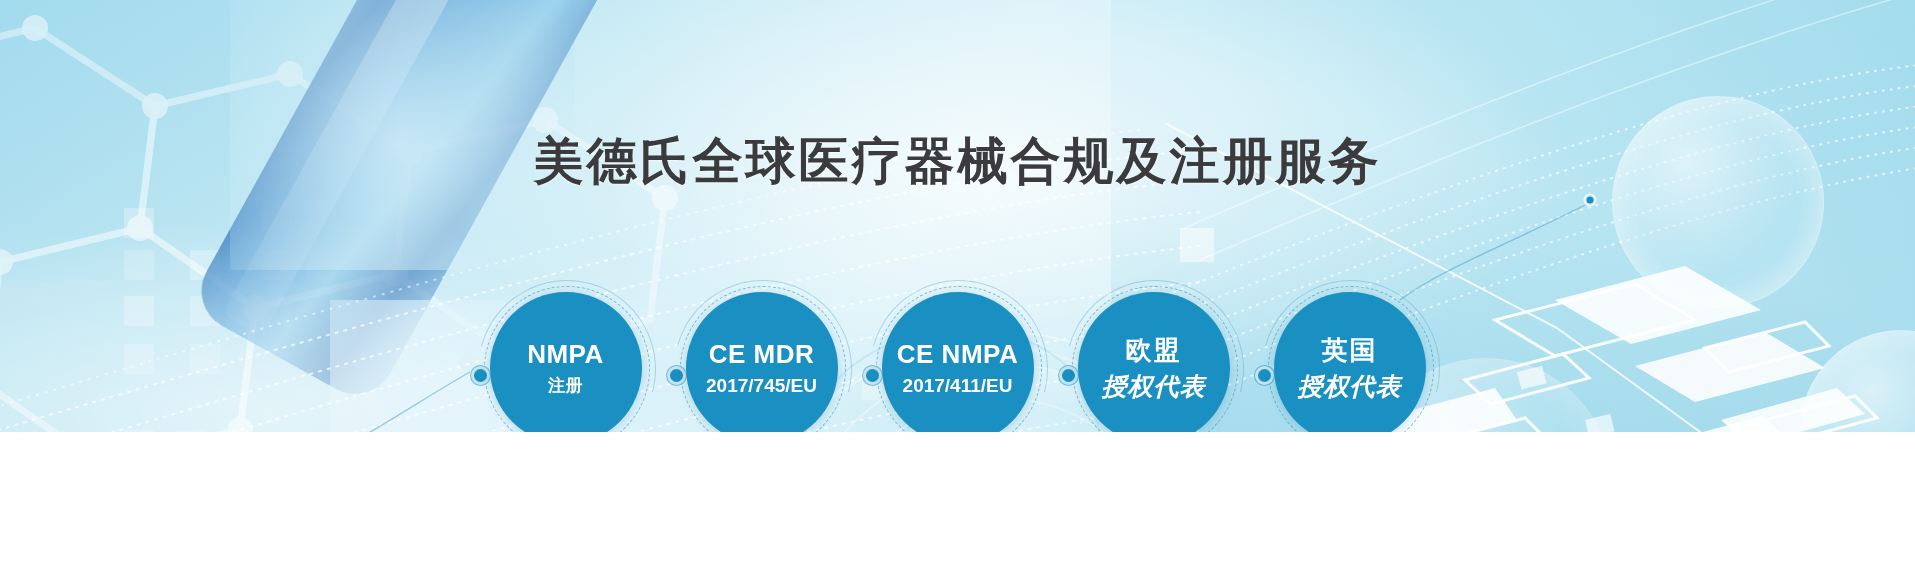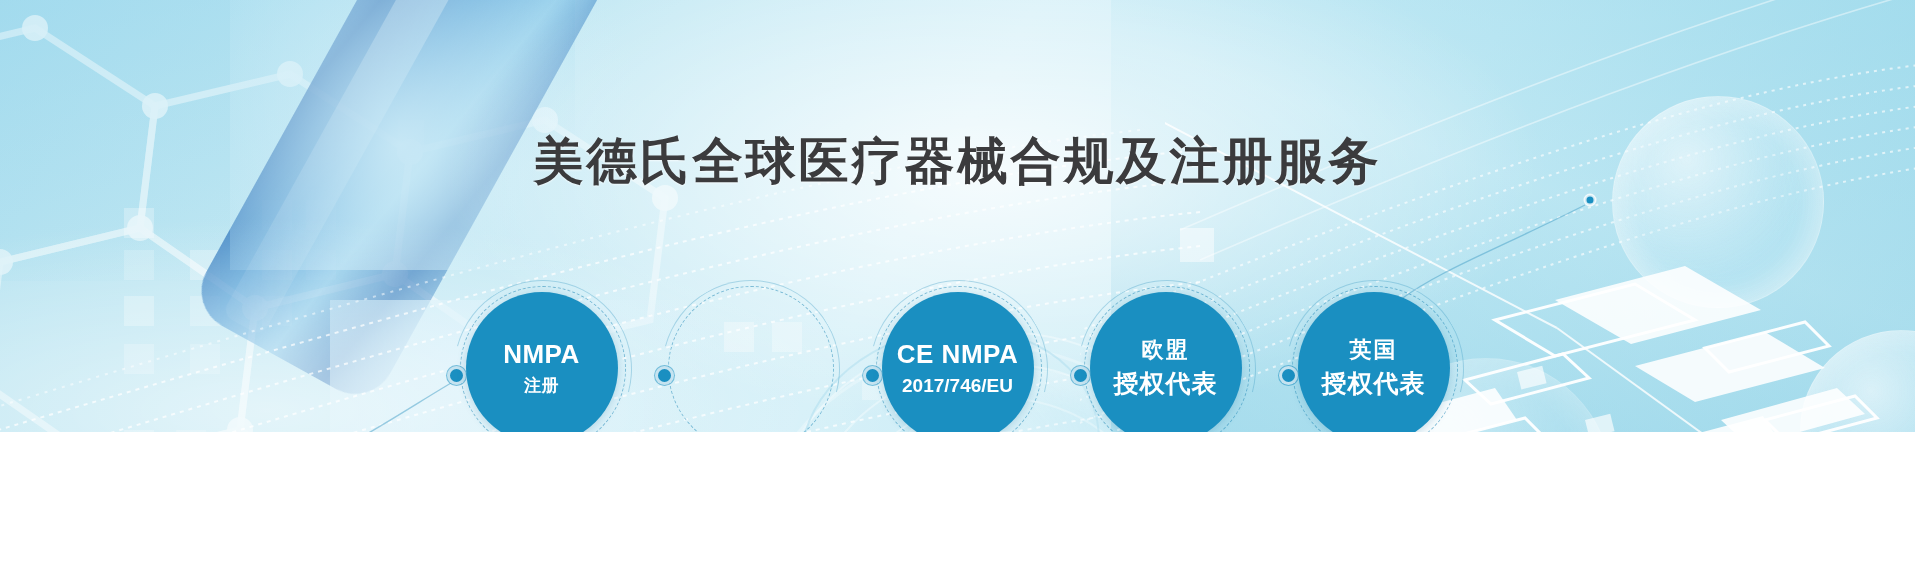--- a/index.html
+++ b/index.html
@@ -102,21 +102,21 @@
     letter-spacing:3px;
     color:#3b3b3d;
     text-shadow:0 1px 2px rgba(255,255,255,.65);
     white-space:nowrap;
   }
 
   
   .circles{
     position:absolute;left:0;right:0;top:283px;
     display:flex;justify-content:center;align-items:center;
-    gap:38px;
+    gap:26px;
   }
   .circle-wrap{position:relative;width:170px;height:170px;display:flex;align-items:center;justify-content:center;}
 
   .ring-dashed{
     position:absolute;left:3px;top:3px;width:164px;height:164px;
     border-radius:50%;
     border:1px dashed rgba(40,140,185,.55);
   }
   .ring-arc{
     position:absolute;left:-3px;top:-3px;width:176px;height:176px;
@@ -135,22 +135,22 @@
   .disc{
     position:relative;
     width:152px;height:152px;border-radius:50%;
     background:#1a8fc1;
     display:flex;flex-direction:column;align-items:center;justify-content:center;
     color:#fff;text-align:center;line-height:1.22;
     box-shadow:0 2px 10px rgba(20,110,155,.22);
   }
   .disc .l1{font-size:26px;font-weight:700;letter-spacing:.5px;}
   .disc .l2{font-size:17px;font-weight:700;letter-spacing:.5px;margin-top:5px;}
-  .disc.cn .l1{font-size:22px;letter-spacing:2px;}
-  .disc.cn .l2{font-size:25px;letter-spacing:1px;margin-top:4px;}
+  .disc.cn .l1{font-size:26px;letter-spacing:2px;}
+  .disc.cn .l2{font-size:25px;letter-spacing:1px;margin-top:4px;font-style:italic;}
   .disc.code .l2{font-size:19px;font-weight:700;letter-spacing:0;margin-top:3px;}
 </style>
 </head>
 <body>
 
 <div class="banner">
 
   <div class="bg-layer">
 
     <div class="tint-topleft"></div>
@@ -330,29 +330,33 @@
       <div class="disc">
         <span class="l1">NMPA</span>
         <span class="l2">注册</span>
       </div>
     </div>
 
     <div class="circle-wrap">
       <div class="ring-dashed"></div>
       <div class="ring-arc"></div>
       <div class="ring-dot"></div>
+      <div class="disc code">
+        <span class="l1">CE MDR</span>
+        <span class="l2">2017/745/EU</span>
+      </div>
     </div>
 
     <div class="circle-wrap">
       <div class="ring-dashed"></div>
       <div class="ring-arc"></div>
       <div class="ring-dot"></div>
       <div class="disc code">
         <span class="l1">CE NMPA</span>
-        <span class="l2">2017/746/EU</span>
+        <span class="l2">2017/411/EU</span>
       </div>
     </div>
 
     <div class="circle-wrap">
       <div class="ring-dashed"></div>
       <div class="ring-arc"></div>
       <div class="ring-dot"></div>
       <div class="disc cn">
         <span class="l1">欧盟</span>
         <span class="l2">授权代表</span>

